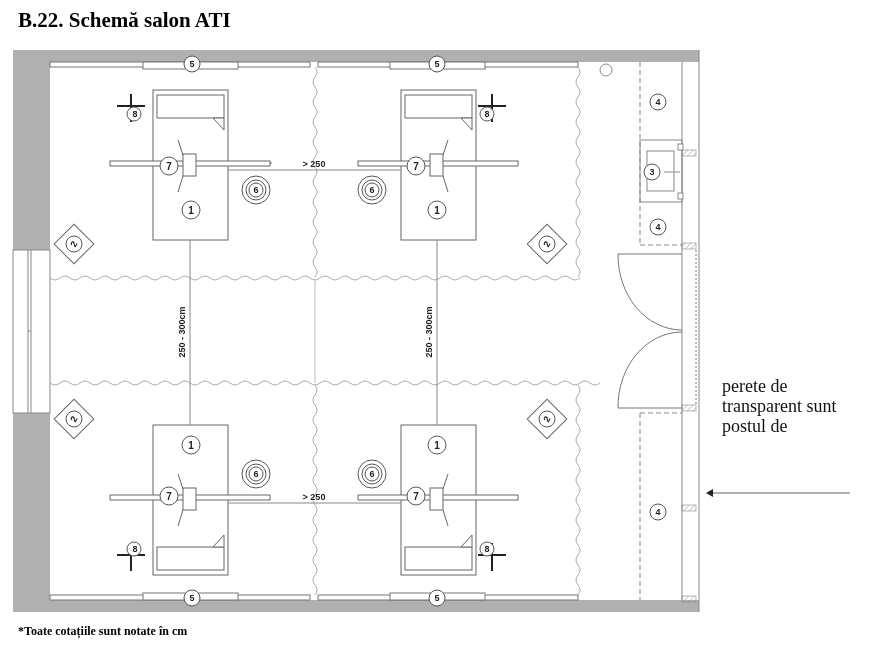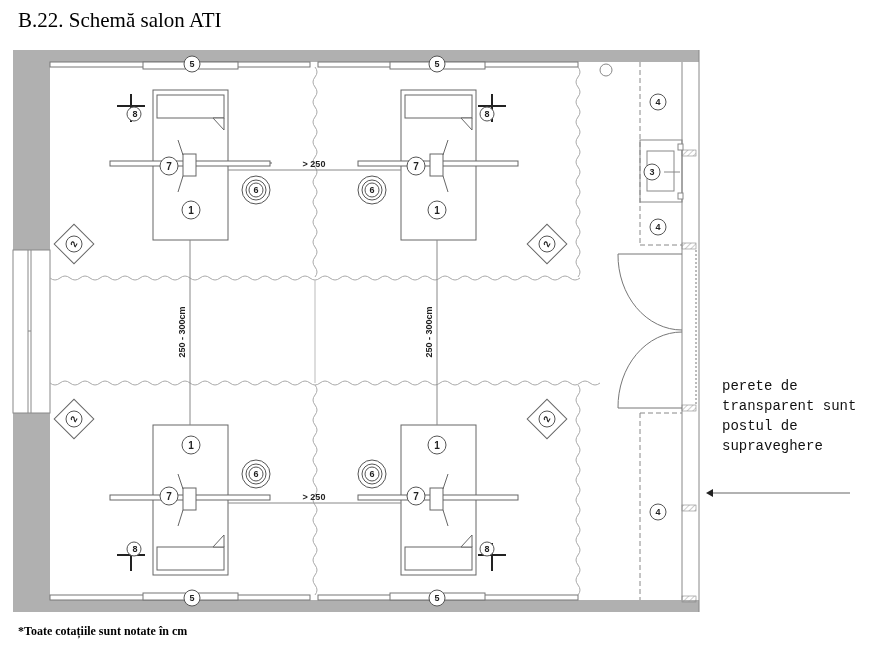--- a/index.html
+++ b/index.html
@@ -1,19 +1,19 @@
 <!DOCTYPE html>
 <html><head>
 <meta charset="utf-8">
 <style>
   html,body{margin:0;padding:0;background:#fff;}
   body{width:891px;height:645px;position:relative;overflow:hidden;font-family:"Liberation Serif",serif;}
-  .title{position:absolute;left:18px;top:8px;font-size:21px;font-weight:normal;color:#000;font-family:"Liberation Serif",serif;}
+  .title{position:absolute;left:18px;top:8px;font-size:21px;font-weight:bold;color:#000;font-family:"Liberation Serif",serif;}
   .footnote{position:absolute;left:18px;top:624px;font-size:12px;font-weight:bold;color:#000;font-family:"Liberation Serif",serif;}
-  .annot{position:absolute;left:722px;top:376px;font-size:14px;line-height:20px;color:#111;font-family:Liberation Mono, monospace;}
+  .annot{position:absolute;left:722px;top:376px;font-size:18px;line-height:20px;color:#111;font-family:Liberation Serif, serif;}
   .annot div{white-space:nowrap;}
   svg{position:absolute;left:0;top:0;}
   .lbl{font-family:"Liberation Sans",sans-serif;font-weight:bold;fill:#222;}
 </style>
 </head>
 <body>
 
 <div class="title">B.22. Schemă salon ATI</div>
 
 <svg width="891" height="645" viewBox="0 0 891 645">
@@ -229,16 +229,15 @@
   <g>
     <line x1="712" y1="493" x2="850" y2="493" stroke="#999" stroke-width="1.5"></line>
     <path d="M706 493 L713 489 L713 497 Z" fill="#222"></path>
   </g>
 </svg>
 
 <div class="annot">
   <div>perete de</div>
   <div>transparent sunt</div>
   <div>postul de</div>
-  <div>supraveghere</div>
 </div>
 
 <div class="footnote">*Toate cotațiile sunt notate în cm</div>
 
 </body></html>

